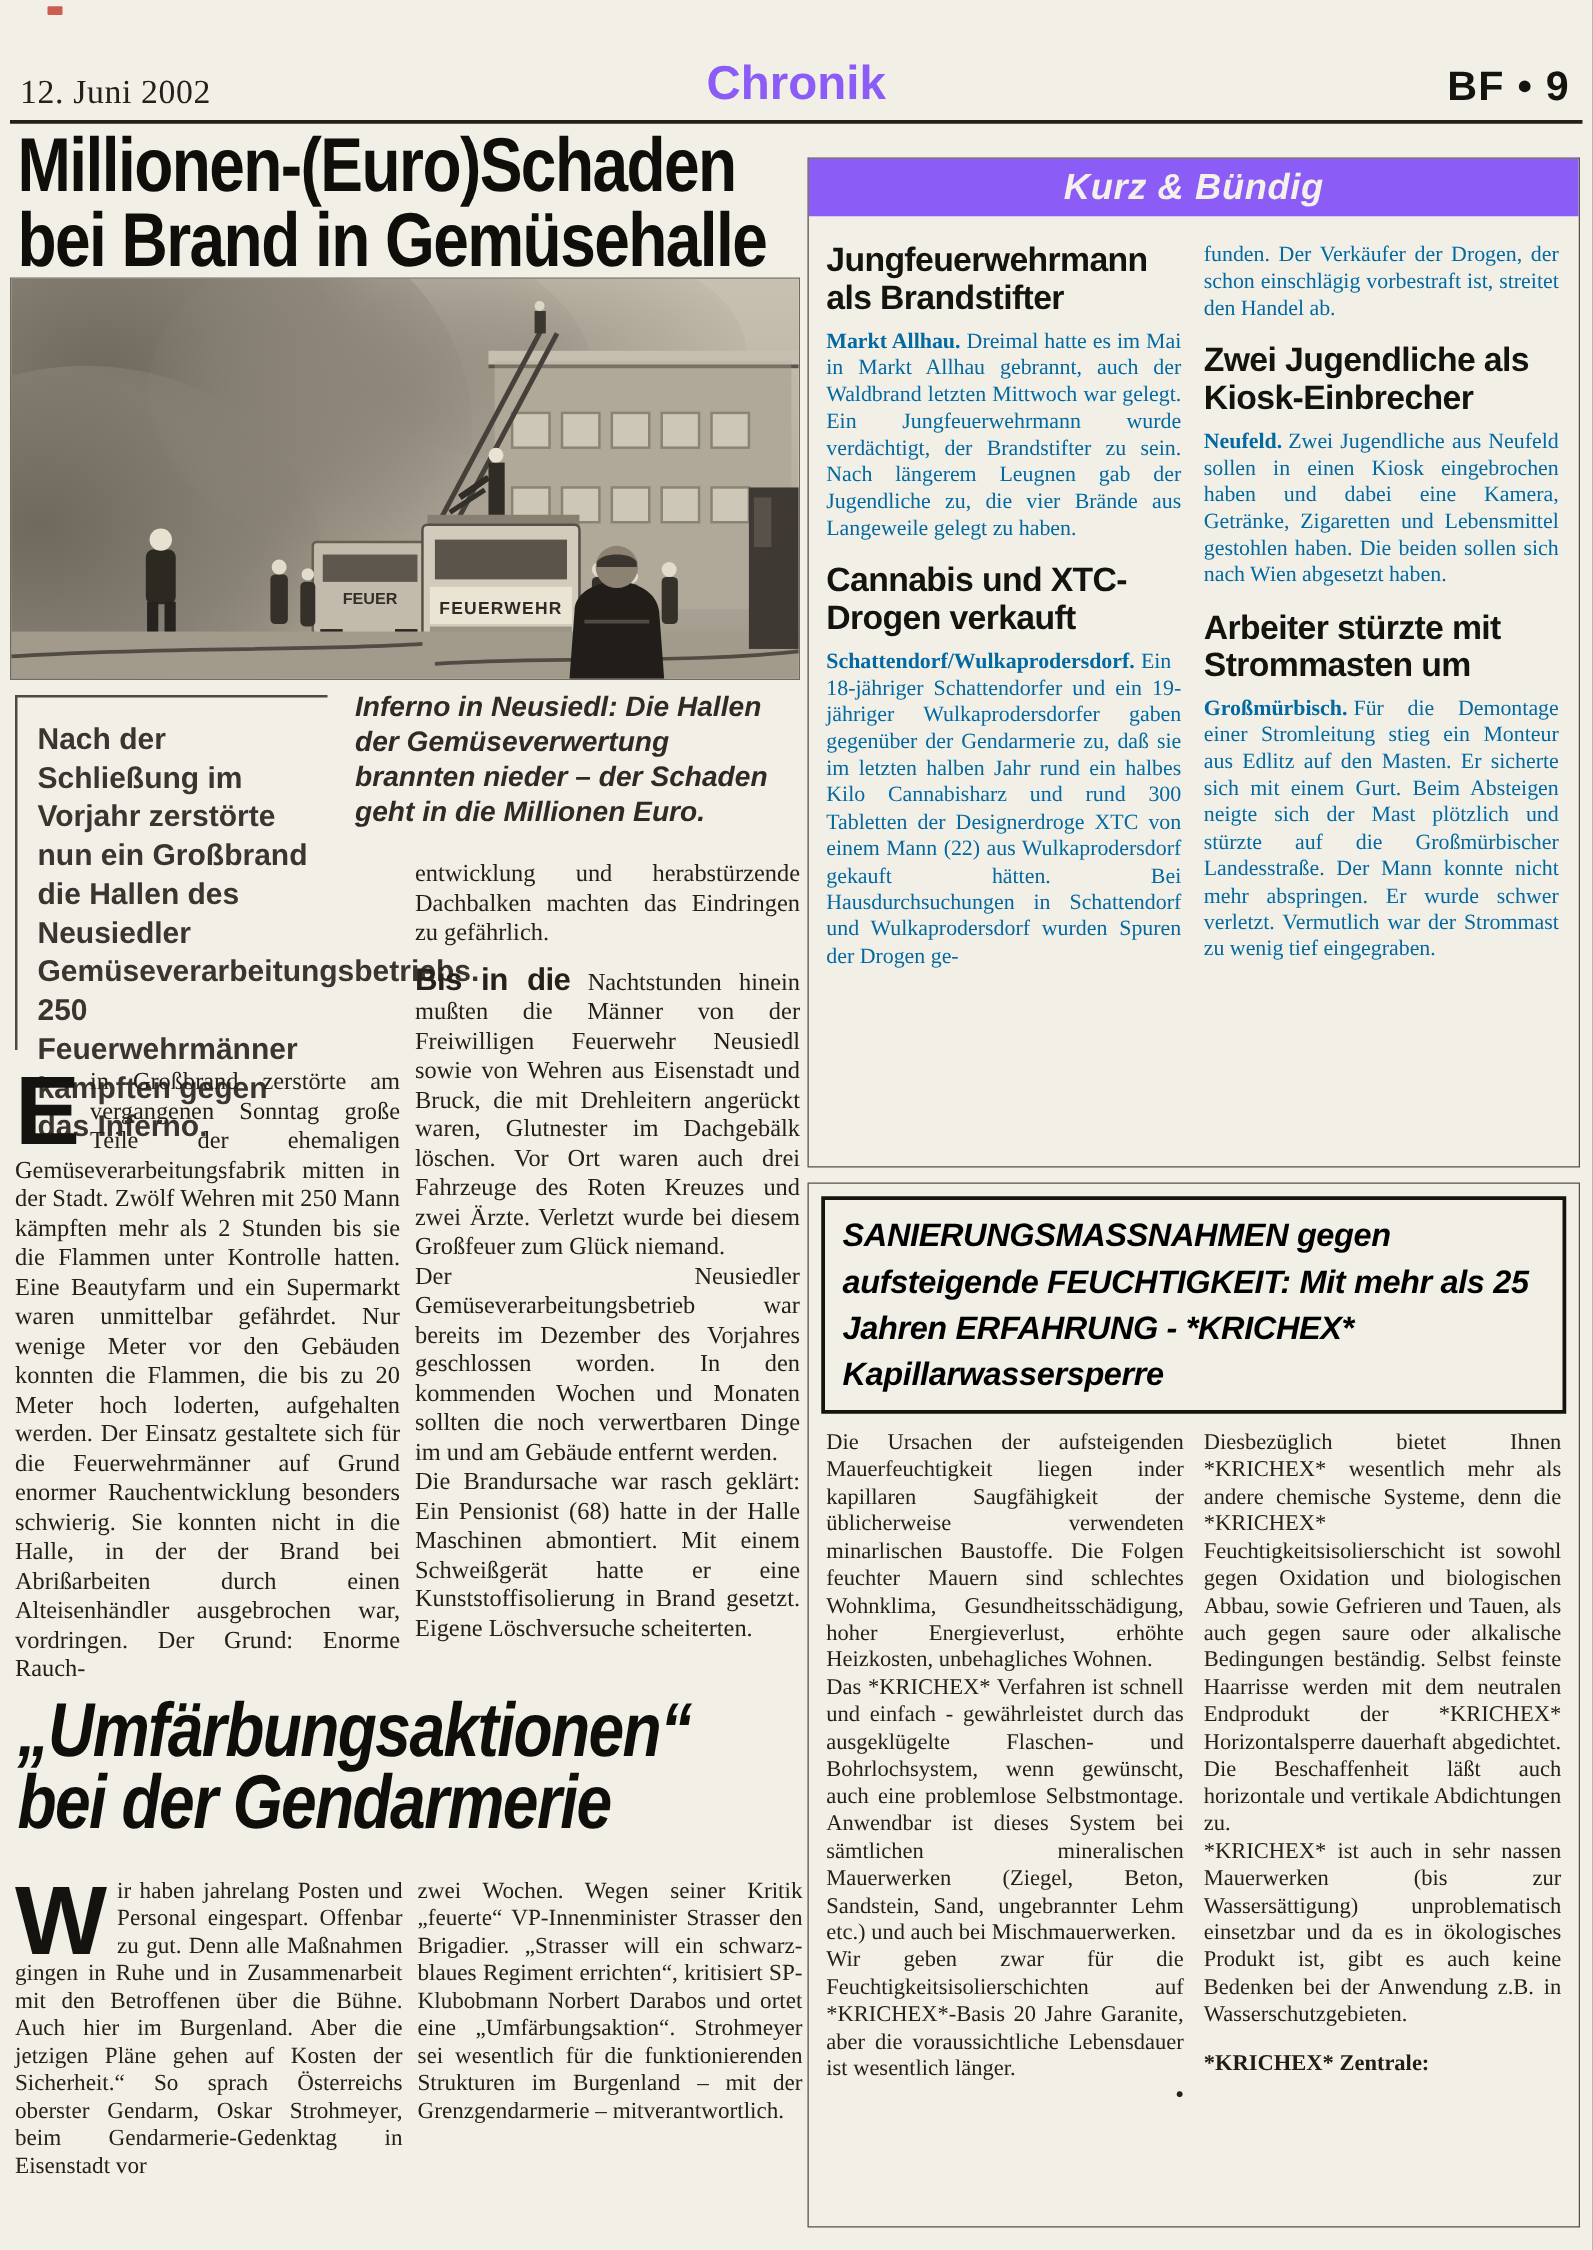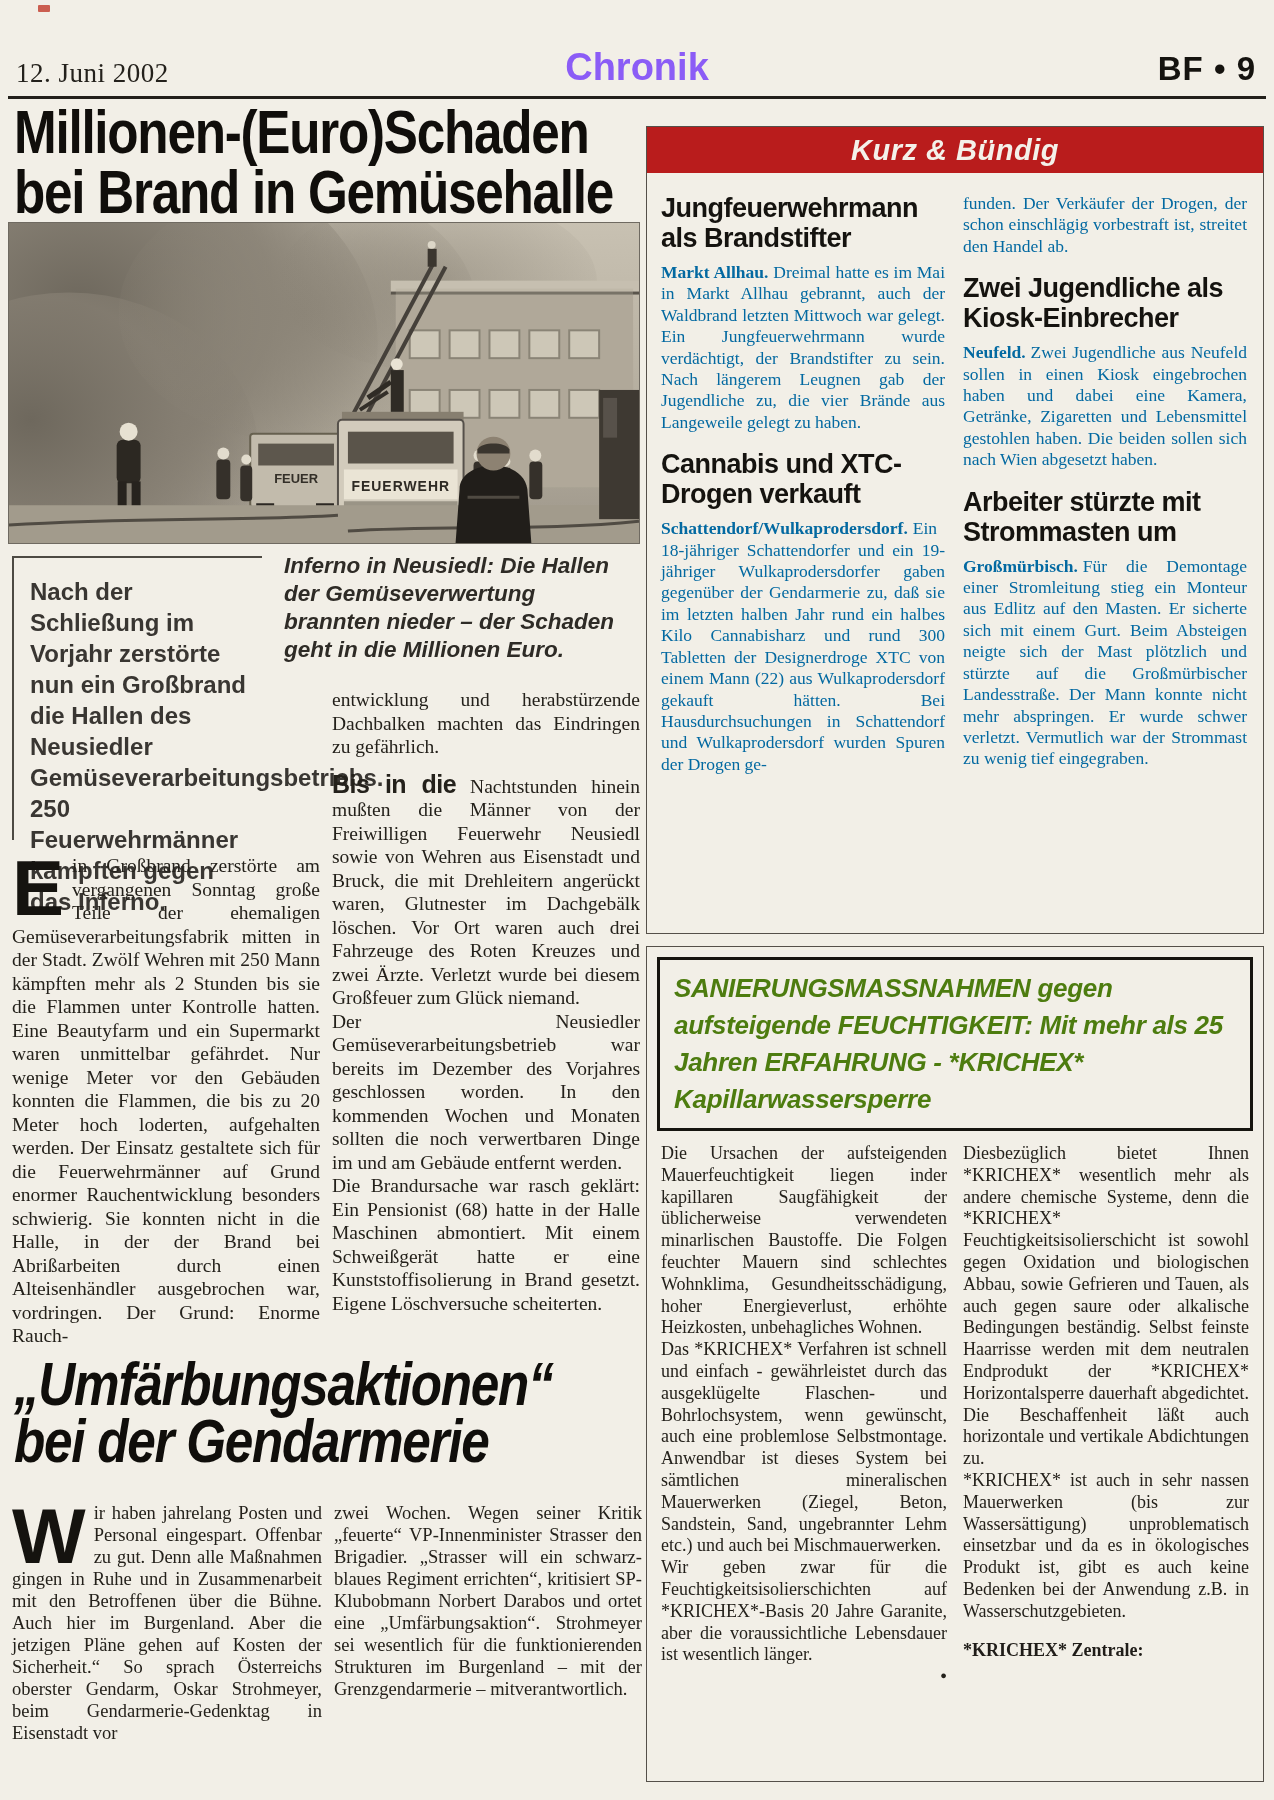--- a/index.html
+++ b/index.html
@@ -58,42 +58,42 @@
   .art2-col1{top:1502px;left:12px;width:310px;}
   .art2-col2{top:1502px;left:334px;width:308px;}
   .art2-col1 .body-text,.art2-col2 .body-text{font-size:18.5px;line-height:22px;}
 
   
   .kb-box{
     top:126px;left:646px;width:618px;height:808px;box-sizing:border-box;
     border:1px solid #55504a;background:#f2efe7;overflow:hidden;
   }
   .kb-banner{
-    height:46px;background:#b91c1c;color:#f4f1ea;text-align:center;
+    height:46px;background:#8b5cf6;color:#f4f1ea;text-align:center;
     font-style:italic;font-weight:900;font-size:29px;line-height:46px;letter-spacing:.5px;
   }
   .kb-cols{display:flex;gap:18px;padding:4px 14px 0 14px;}
   .kb-col{width:284px;}
   .kb-heading{
     font-family:"Liberation Sans",sans-serif;font-weight:700;
     font-size:27px;line-height:30px;letter-spacing:-.5px;color:#15130f;
     margin:16px 0 9px 0;
   }
   .kb-text{font-size:17.5px;line-height:21.4px;text-align:justify;color:#0369a1;margin:0 0 4px 0;}
   .loc{font-weight:700;margin-right:.28em;}
 
   
   .ad-box{
     top:946px;left:646px;width:618px;height:836px;box-sizing:border-box;
     border:1px solid #55504a;overflow:hidden;
   }
   .ad-header{
     margin:10px 10px 6px 10px;border:3px solid #16140f;padding:10px 14px;
     font-style:italic;font-weight:900;font-size:26px;line-height:37px;
-    letter-spacing:-.3px;color:#4d7c0f;
+    letter-spacing:-.3px;color:#000000;
   }
   .ad-cols{display:flex;gap:16px;padding:6px 14px 0 14px;}
   .ad-col{width:286px;}
   .ad-text{font-size:18px;line-height:21.8px;text-align:justify;color:#24211b;margin:0;}
   .ad-contact-label{font-weight:700;font-size:18px;line-height:22px;margin-top:16px;}
   .ad-contact{font-weight:700;font-size:19px;line-height:23.5px;text-align:justify;}
   .ad-credit{font-size:15px;font-weight:400;}
   .end-mark{display:block;text-align:right;font-size:11px;line-height:11px;color:#24211b;margin-top:4px;}
 </style>
 </head>

